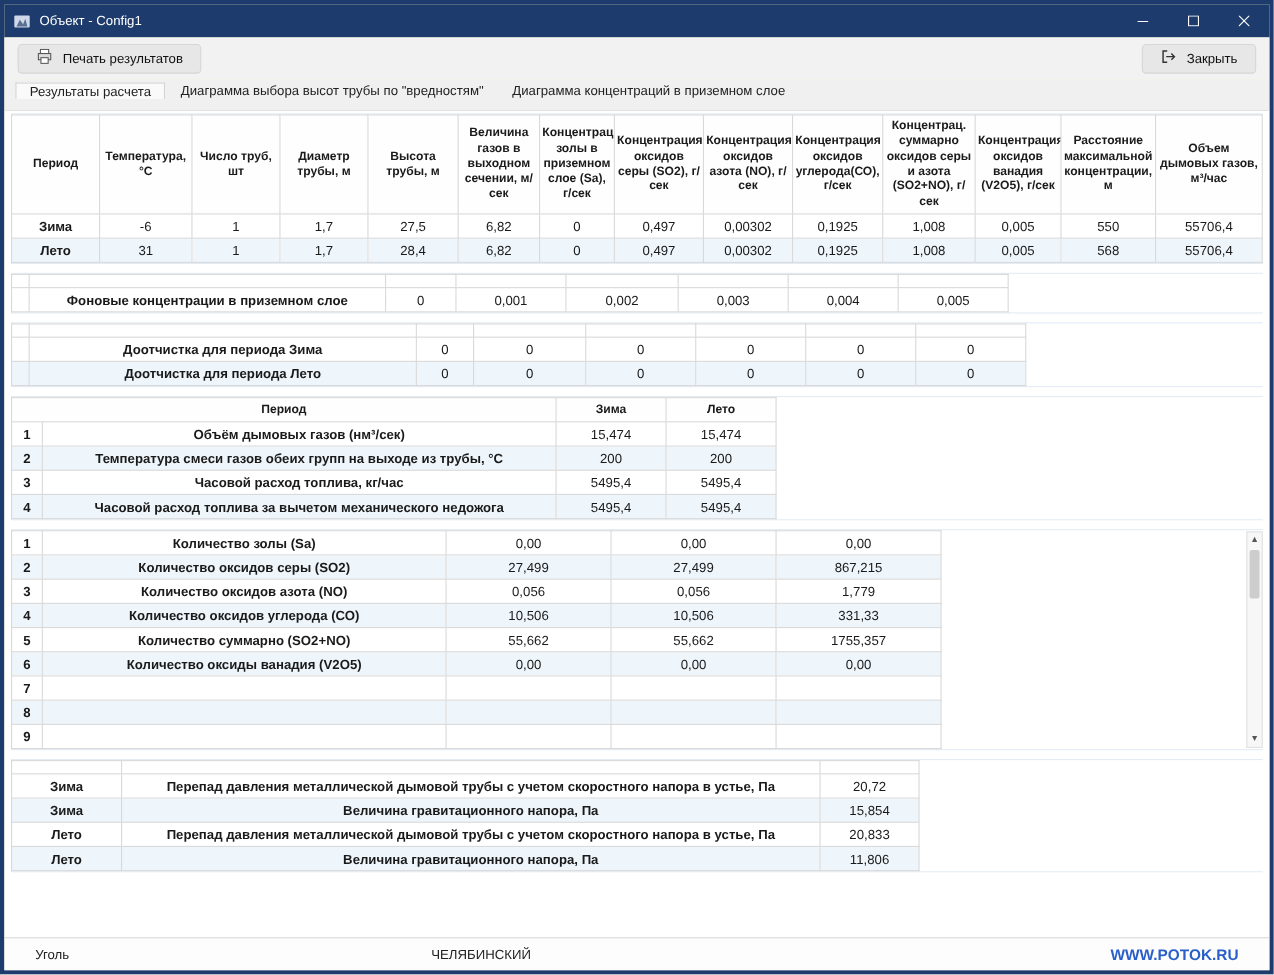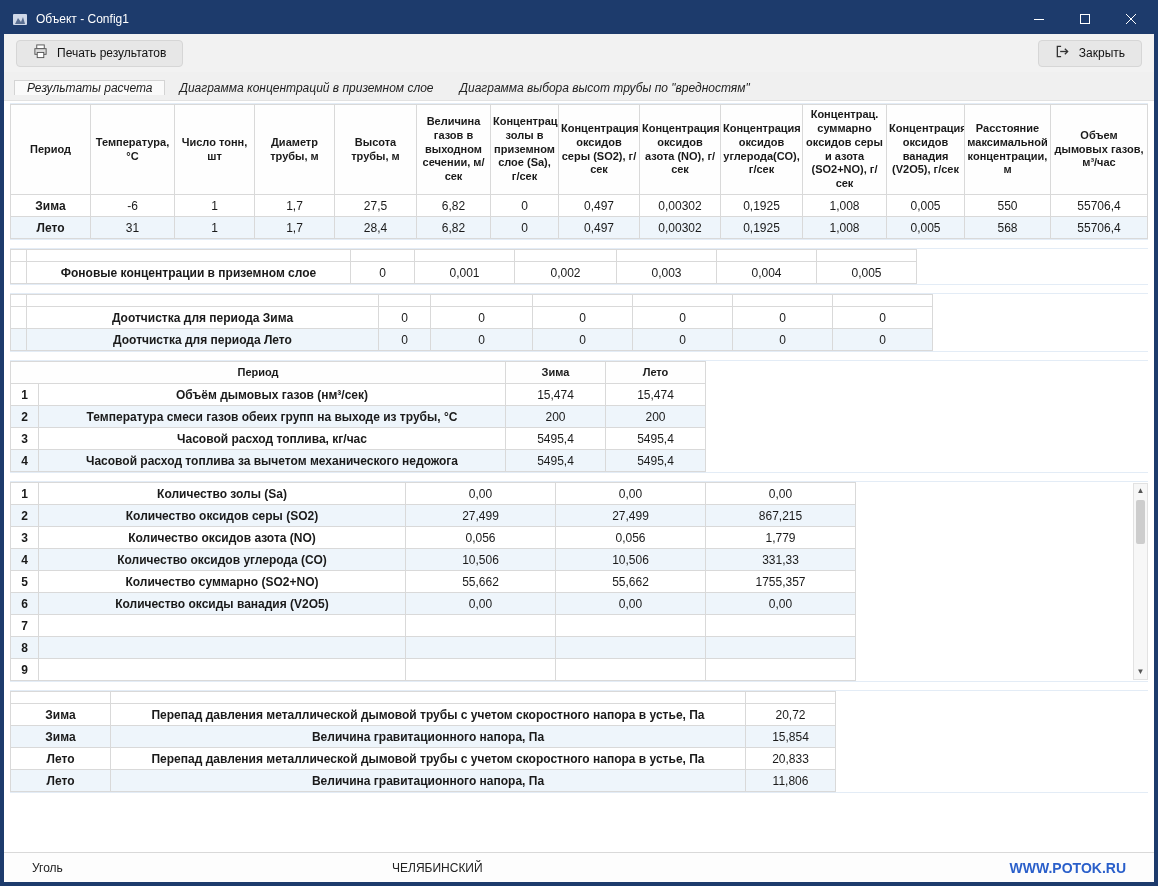--- a/index.html
+++ b/index.html
@@ -30,23 +30,22 @@
   }
   .tbtn {
     display: flex; align-items: center; gap: 9px;
     background: #e7e7e7; border: 1px solid #d6d6d6; border-radius: 4px;
     padding: 4px 16px; font-size: 12px; color: #111; height: 27px;
   }
   .tbtn.right { margin-left: auto; }
   
   .tabbar {
     flex: 0 0 29px; background: #f0f0f0;
-    display: flex; align-items: center; padding: 3px 10px 0 10px; gap: 2px;
+    display: flex; align-items: flex-start; padding: 3px 10px 0 10px; gap: 2px;
     border-bottom: 1px solid #e2e2e2;
-    font-style: italic;
   }
   .tab {
     font-size: 12px; color: #222; padding: 0 12px;
     display: flex; align-items: center;
   }
   .tab.active {
     background: #fafafa; border: 1px solid #d4d4d4; border-bottom: none;
   }
   
   .content {
@@ -148,22 +147,22 @@
             <path d="M5.5 8 H13"></path>
             <path d="M10.5 5 L13.5 8 L10.5 11"></path>
           </svg>
       </span>
       <span>Закрыть</span>
     </button>
   </div>
 
   <div class="tabbar">
     <div class="tab active">Результаты расчета</div>
+    <div class="tab">Диаграмма выбора высот трубы по "вредностям"</div>
     <div class="tab">Диаграмма концентраций в приземном слое</div>
-    <div class="tab">Диаграмма выбора высот трубы по "вредностям"</div>
   </div>
 
   <div class="content">
 
     <div class="section">
       <table class="grid main">
         <colgroup>
           <col style="width:80px">
             <col style="width:84px">
             <col style="width:80px">
@@ -176,21 +175,21 @@
             <col style="width:82px">
             <col style="width:84px">
             <col style="width:78px">
           <col style="width:86px">
             <col>
         </colgroup>
         <tbody>
             <tr class="head">
           <th>Период</th>
           <th>Температура, °С</th>
-          <th>Число тонн, шт</th>
+          <th>Число труб, шт</th>
           <th>Диаметр трубы, м</th>
           <th>Высота трубы, м</th>
           <th>Величина газов в выходном сечении, м/сек</th>
           <th>Концентрац золы в приземном слое (Sa), г/сек</th>
           <th>Концентрация оксидов серы (SO2), г/сек</th>
           <th>Концентрация оксидов азота (NO), г/сек</th>
           <th>Концентрация оксидов углерода(СО), г/сек</th>
           <th>Концентрац. суммарно оксидов серы и азота (SO2+NO), г/сек</th>
           <th>Концентрация оксидов ванадия (V2O5), г/сек</th>
           <th>Расстояние максимальной концентрации, м</th>

